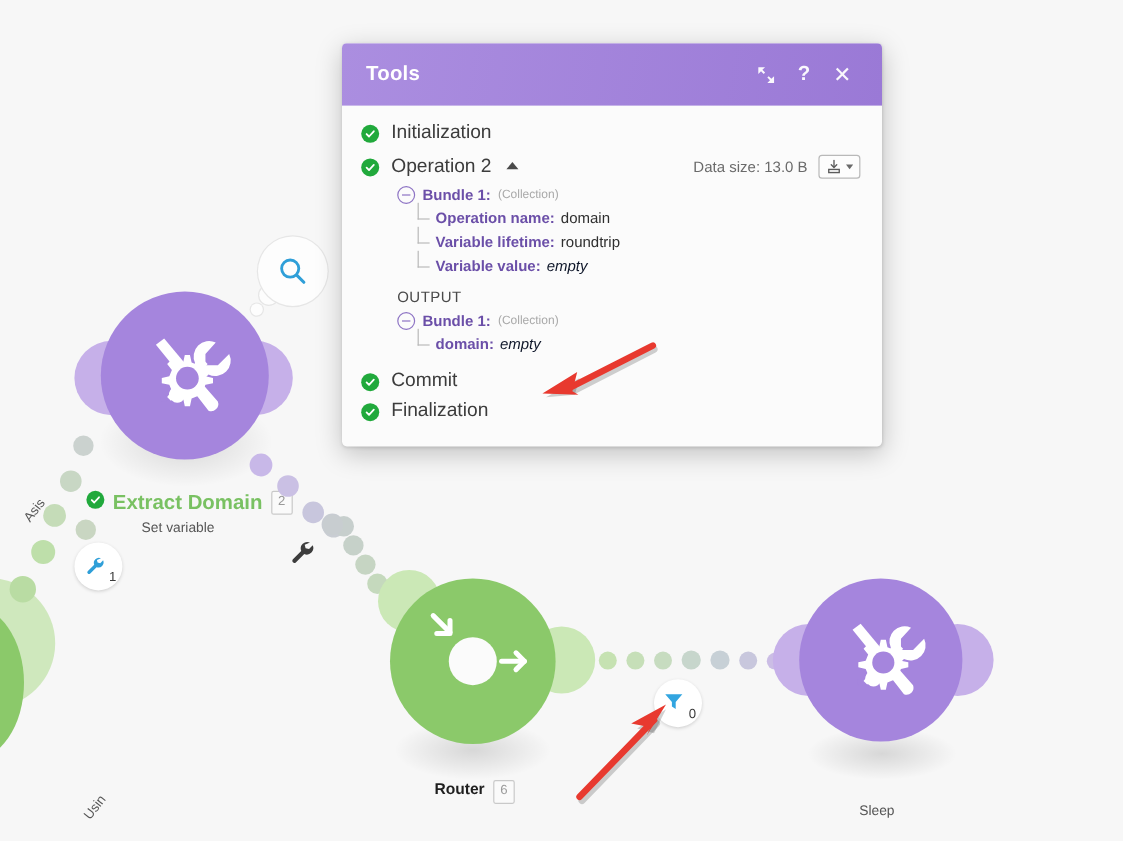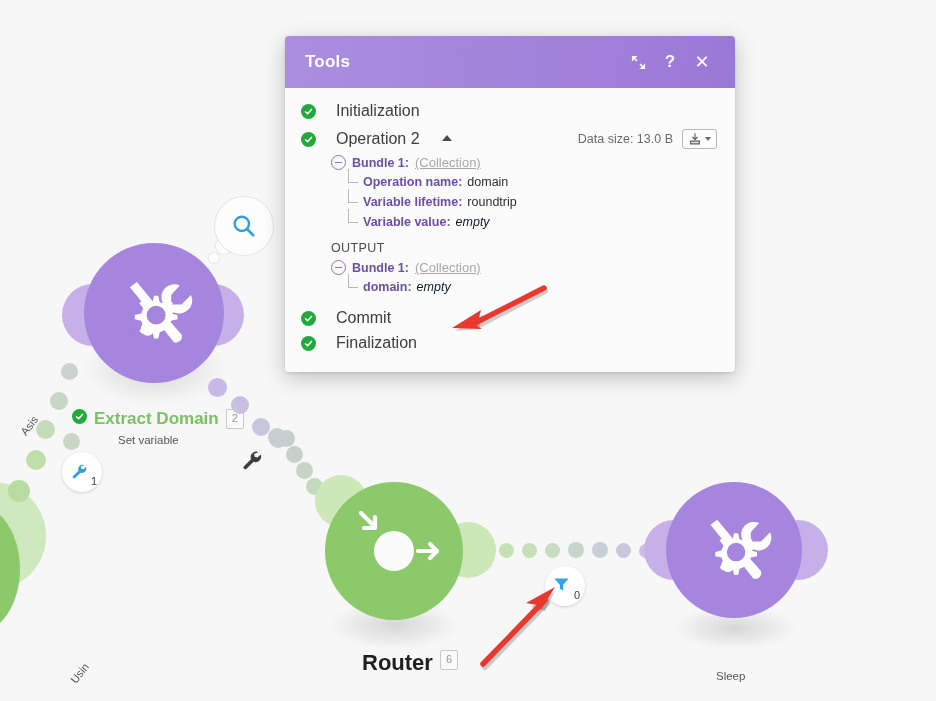--- a/index.html
+++ b/index.html
@@ -123,21 +123,21 @@
     margin-left: 6px;
     opacity: .95;
   }
   .hdr-btn.qmark { font-size: 17px; font-weight: bold; }
   .hdr-btn.close { font-size: 18px; }
 
   #panel-body { padding: 14px 18px 20px 16px; }
 
   .stage-row {
     display: flex; align-items: center;
-    gap: 20px;
+    gap: 10px;
     margin: 0 0 6px 0;
     position: relative;
   }
   .stage-name {
     font-size: 16px;
     color: #3c3c3c;
   }
   .caret-up {
     width: 0; height: 0;
     border-left: 5px solid transparent;
@@ -172,21 +172,21 @@
     color: #4a4a4a;
     letter-spacing: .4px;
     margin: 9px 0 5px 30px;
   }
   .bundle-row {
     display: flex; align-items: center; gap: 6px;
     margin-left: 30px;
     font-size: 12.5px;
   }
   .bundle-name { color: #6b4fa8; font-weight: bold; }
-  .bundle-type { color: #a9a9a9; font-size: 13px; text-decoration: underline; }
+  .bundle-type { color: #a9a9a9; font-size: 10px; }
   .minus-icon {
     width: 13px; height: 13px; border-radius: 50%;
     border: 1.3px solid #8d73c4;
     display: flex; align-items: center; justify-content: center;
     flex: none;
   }
   .minus-icon::after {
     content: ""; display: block;
     width: 7px; height: 1.3px; background: #8d73c4;
   }
@@ -301,21 +301,21 @@
     <svg width="138" height="138" viewBox="0 0 138 138" style="position:absolute; left:0; top:0;">
       <g stroke="#ffffff" stroke-width="4.2" fill="none" stroke-linecap="round" stroke-linejoin="round">
         <line x1="36" y1="31" x2="50" y2="45"></line>
         <polyline points="39,46 50,46 50,35" transform="rotate(0 50 45)"></polyline>
         <line x1="93" y1="69" x2="112" y2="69"></line>
         <polyline points="105,62 112,69 105,76"></polyline>
       </g>
     </svg>
   </div>
   <div class="node-label" style="left:362px; top:650px;">
-    <span style="color:#1f1f1f; font-size:22px; font-weight:bold;">Router</span>
+    <span style="color:#1f1f1f; font-size:13px; font-weight:bold;">Router</span>
     <span class="node-num">6</span>
   </div>
 
   <div class="dot" style="left:499px; top:543px; width:15px; height:15px; background:#c6e2b2;"></div>
   <div class="dot" style="left:522px; top:543px; width:15px; height:15px; background:#c6dfb8;"></div>
   <div class="dot" style="left:545px; top:543px; width:15px; height:15px; background:#c7dcc0;"></div>
   <div class="dot" style="left:568px; top:542px; width:16px; height:16px; background:#c7d6cc;"></div>
   <div class="dot" style="left:592px; top:542px; width:16px; height:16px; background:#c7d0d6;"></div>
   <div class="dot" style="left:616px; top:543px; width:15px; height:15px; background:#c8c7dd;"></div>
   <div class="dot" style="left:639px; top:544px; width:14px; height:14px; background:#cbbde5;"></div>

